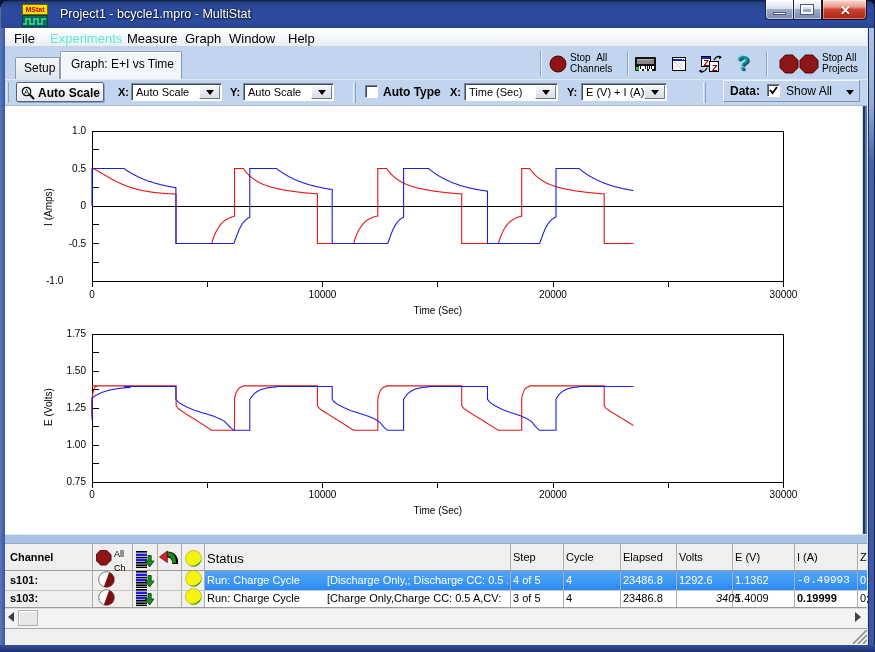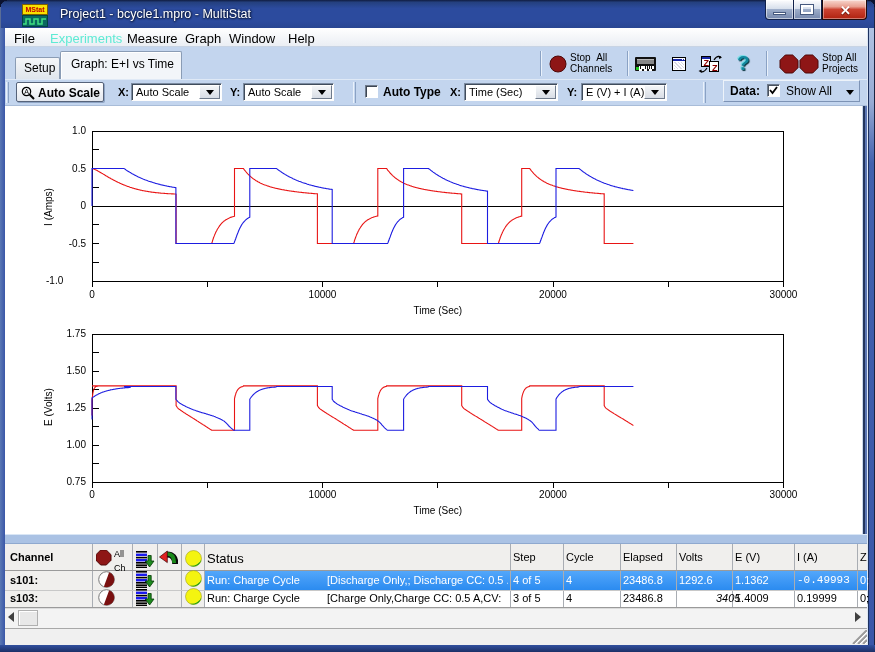--- a/index.html
+++ b/index.html
@@ -317,21 +317,21 @@
 <div class="ab" style="left:735px;top:574px;font-size:11px;color:#fff;white-space:nowrap;">1.1362</div>
 <div class="ab" style="left:797px;top:574px;font-size:11px;color:#fff;white-space:nowrap;font-family:Liberation Mono, monospace;">-0.49993</div>
 <div class="ab" style="left:860px;top:574px;font-size:11px;color:#fff;white-space:nowrap;">0;</div>
 <div class="ab" style="left:207px;top:592px;font-size:11px;color:#000;white-space:nowrap;">Run: Charge Cycle</div>
 <div class="ab" style="left:327px;top:592px;font-size:11px;color:#000;white-space:nowrap;max-width:181px;overflow:hidden">[Charge Only,Charge CC: 0.5 A,CV:</div>
 <div class="ab" style="left:513px;top:592px;font-size:11px;color:#000;white-space:nowrap;">3 of 5</div>
 <div class="ab" style="left:566px;top:592px;font-size:11px;color:#000;white-space:nowrap;">4</div>
 <div class="ab" style="left:623px;top:592px;font-size:11px;color:#000;white-space:nowrap;">23486.8</div>
 <div class="ab" style="left:716px;top:592px;font-size:11px;color:#000;white-space:nowrap;font-style:italic;">3405</div>
 <div class="ab" style="left:735px;top:592px;font-size:11px;color:#000;white-space:nowrap;">1.4009</div>
-<div class="ab" style="left:797px;top:592px;font-size:11px;color:#000;white-space:nowrap;">0.19999</div>
+<div class="ab" style="left:797px;top:592px;font-size:11px;color:#000;white-space:nowrap;font-weight:bold;">0.19999</div>
 <div class="ab" style="left:860px;top:592px;font-size:11px;color:#000;white-space:nowrap;">0;</div>
 <div class="ab" style="left:5px;top:608px;width:861.5px;height:20px;background:#f3f3f3;border-top:1px solid #dcdcdc"></div>
 <div class="ab" style="left:8px;top:612px;width:0;height:0;border:5px solid transparent;border-right:6px solid #404040;border-left:0"></div>
 <div class="ab" style="left:18px;top:610px;width:20px;height:16px;background:#e8e8e8;border:1px solid #b0b0b0;box-shadow:inset 1px 1px 0 #fff"></div>
 <div class="ab" style="left:855px;top:612px;width:0;height:0;border:5px solid transparent;border-left:6px solid #404040;border-right:0"></div>
 <div class="ab" style="left:5px;top:628px;width:861.5px;height:1px;background:#a8a8a8"></div>
 <div class="ab" style="left:5px;top:629px;width:861.5px;height:16px;background:#f0f0f0"></div>
 <svg class="ab" style="left:845px;top:630px" width="22" height="14">
 <g stroke="#9a9a9a" stroke-width="2">
       <line x1="8" y1="14" x2="22" y2="0"></line>

